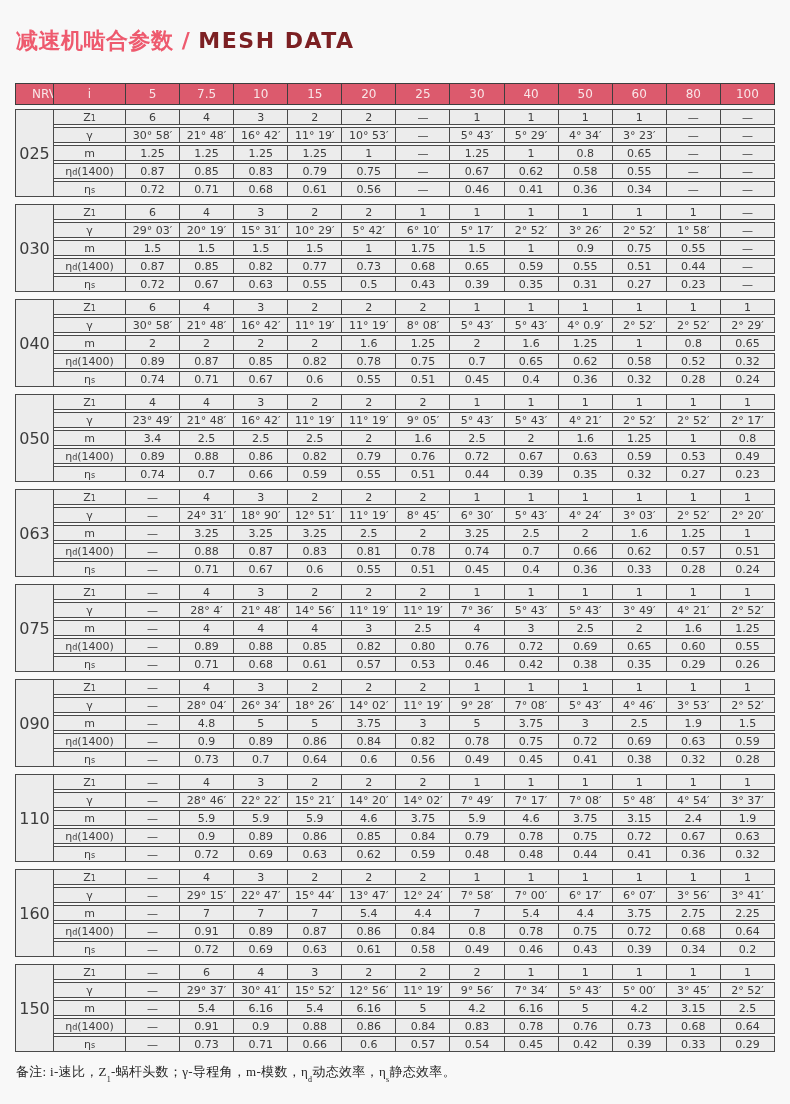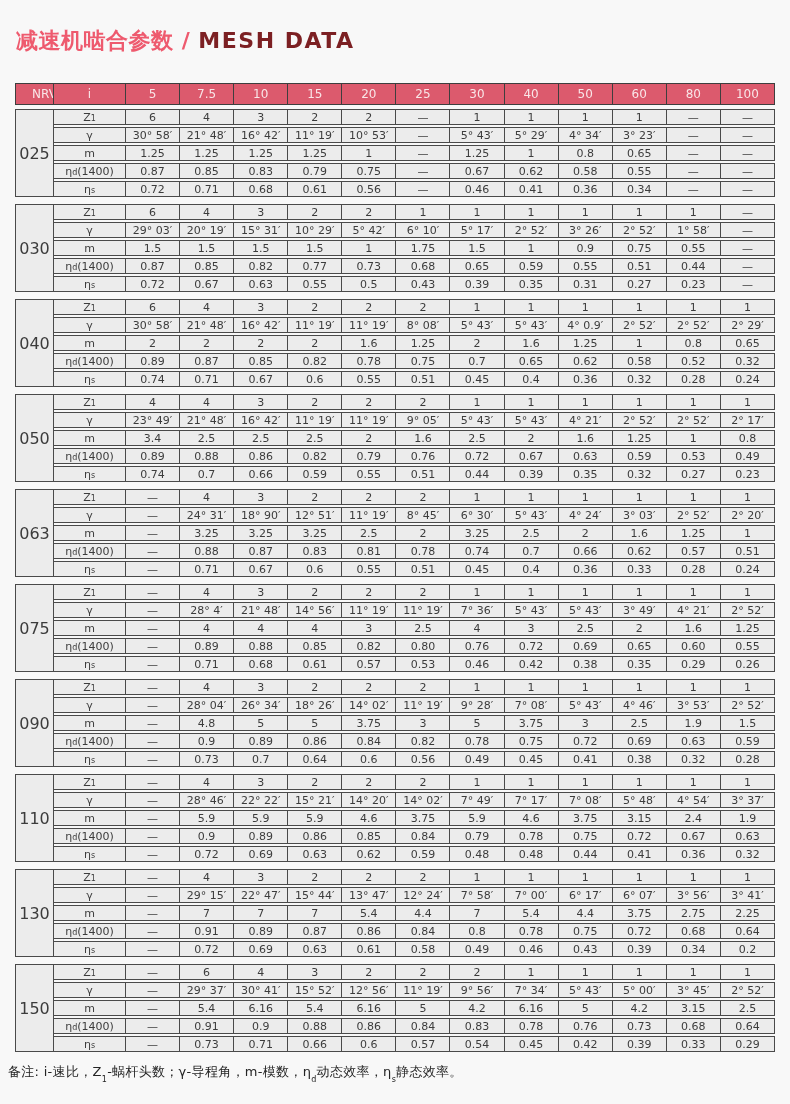--- a/index.html
+++ b/index.html
@@ -61,24 +61,25 @@
     font-size: 11px; line-height: 1; color: #3c3c3c;
     margin-left: -1px;
     white-space: nowrap;
   }
   .grow > div:first-child { margin-left: 0; }
   .labelcell { width: 73px; font-size: 11.5px; }
   .vcell { flex: 1; }
   sub { font-size: 8px; line-height: 1; position: relative; top: 2px; }
 
   .note {
-    padding: 11px 0 0 8px;
+    padding: 11px 0 0 16px;
     font-size: 13px;
     color: #242424;
     letter-spacing: 0.3px;
+    font-family: Liberation Serif, serif;
   }
 </style>
 </head>
 <body>
 
 <div class="page">
   <div class="title">
     <span class="zh">减速机啮合参数</span><span class="sep"> / </span><span class="en">MESH DATA</span>
   </div>
 
@@ -734,21 +735,21 @@
               <div class="vcell">0.48</div>
               <div class="vcell">0.48</div>
               <div class="vcell">0.44</div>
               <div class="vcell">0.41</div>
               <div class="vcell">0.36</div>
               <div class="vcell">0.32</div>
             </div>
           </div>
         </div>
         <div class="gtable">
-          <div class="nrv">130</div>
+          <div class="nrv">160</div>
           <div class="rows">
             <div class="grow">
               <div class="labelcell">Z<sub>1</sub></div>
               <div class="vcell">—</div>
               <div class="vcell">4</div>
               <div class="vcell">3</div>
               <div class="vcell">2</div>
               <div class="vcell">2</div>
               <div class="vcell">2</div>
               <div class="vcell">1</div>

